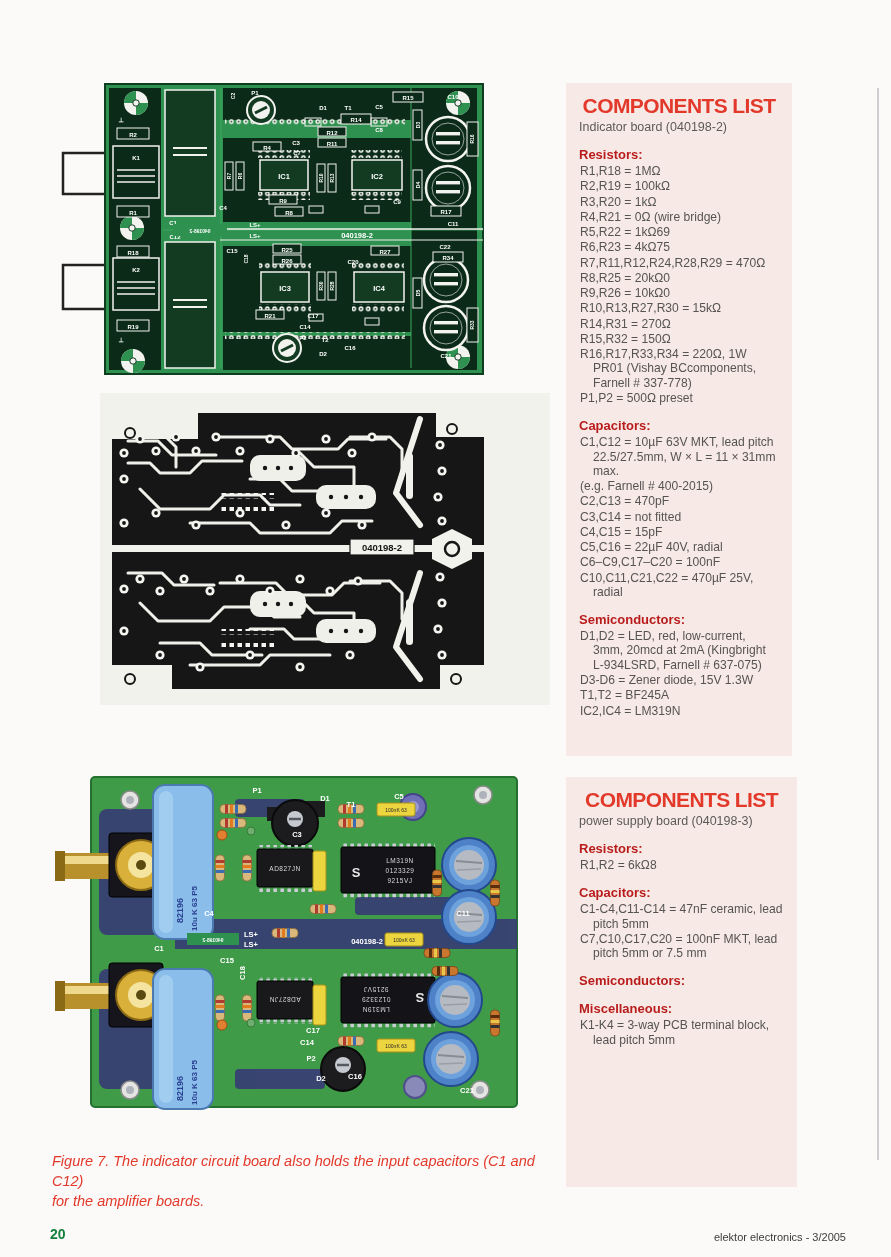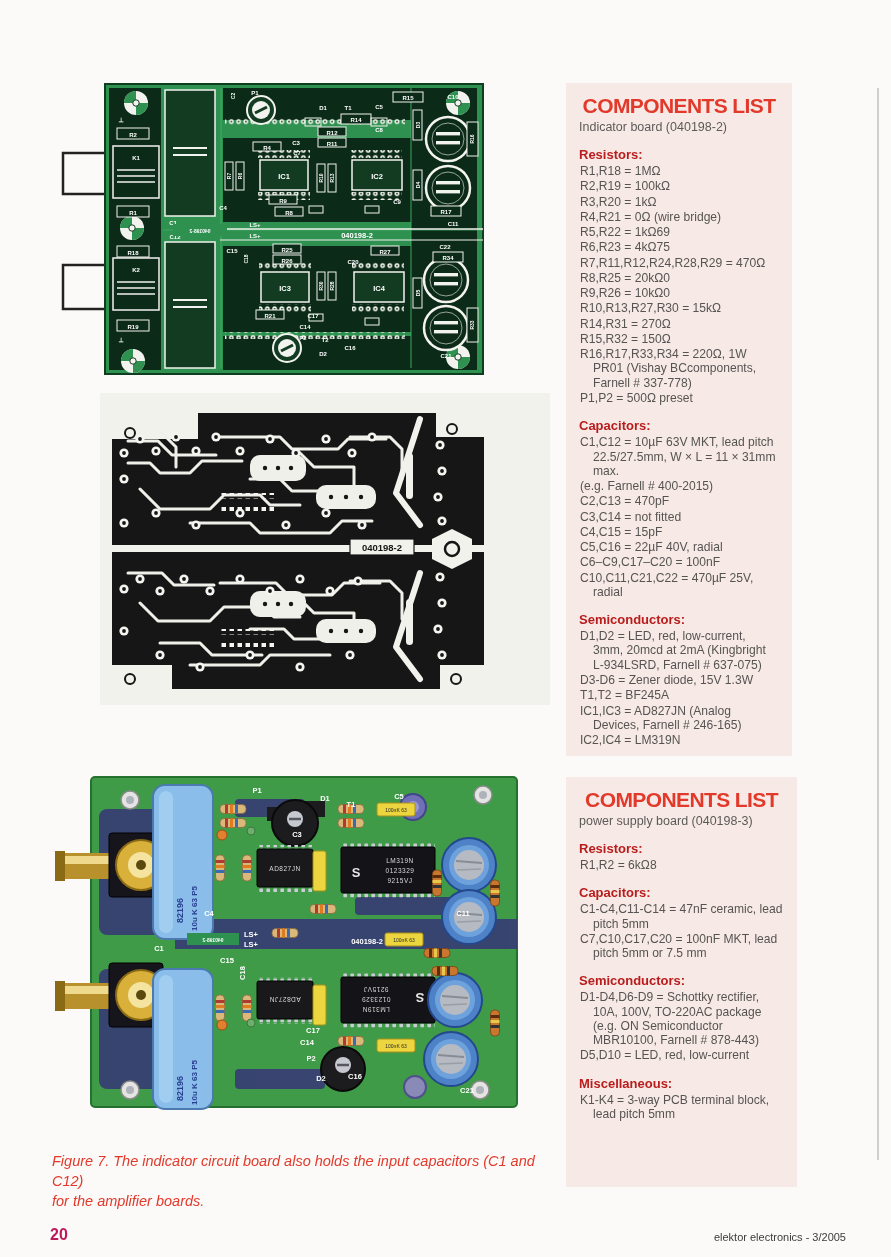--- a/index.html
+++ b/index.html
@@ -14,21 +14,21 @@
   .pill{fill:#0b2b18;stroke:#f2f2ee;stroke-width:1;}
   
   .panel{position:absolute;background:#f7eae6;padding:11px 13px;box-sizing:border-box;overflow:hidden;}
   .panel h2{margin:0;color:#e2392b;font-size:21px;font-weight:bold;letter-spacing:-0.6px;text-align:center;}
   .panel .subtitle{margin:2px 0 0;color:#5c5a58;font-size:12.5px;}
   .panel h3.sec{margin:13px 0 2px;color:#b91c1c;font-size:13px;font-weight:bold;}
   .panel ul.items{margin:1px;padding:0;list-style:none;color:#565452;font-size:12.1px;line-height:1.18;}
   .panel ul.items li{padding-left:13px;text-indent:-13px;margin-bottom:1px;}
   .caption{position:absolute;left:52px;top:1151px;width:512px;color:#e2392b;
            font-style:italic;font-size:14.5px;line-height:1.38;}
-  .page-num{position:absolute;left:50px;top:1226px;font-size:16px;font-weight:bold;color:#be185d;}
+  .page-num{position:absolute;left:50px;top:1226px;font-size:14px;font-weight:bold;color:#15803d;}
   .journal{position:absolute;left:566px;top:1231px;width:280px;text-align:right;
            font-size:11px;color:#3c3c3c;}
   .edge-line{position:absolute;left:877px;top:88px;width:2px;height:1072px;background:#b7b7bc;opacity:.65;}
 </style>
 </head>
 <body>
 
 <div class="page">
 
   <div class="fig" style="left:55px;top:82px;width:430px;height:294px;">
@@ -702,21 +702,20 @@
           <li>C5,C16 = 22µF 40V, radial</li>
           <li>C6–C9,C17–C20 = 100nF</li>
           <li>C10,C11,C21,C22 = 470µF 25V, radial</li>
         </ul>
 
         <h3 class="sec">Semiconductors:</h3>
         <ul class="items">
           <li>D1,D2 = LED, red, low-current, 3mm, 20mcd at 2mA (Kingbright L-934LSRD, Farnell # 637-075)</li>
           <li>D3-D6 = Zener diode, 15V 1.3W</li>
           <li>T1,T2 = BF245A</li>
-          <li>IC1,IC3 = AD827JN (Analog Devices, Farnell # 246-165)</li>
           <li>IC2,IC4 = LM319N</li>
         </ul>
 
       </div>
   </section>
 
   <section class="panel" style="left:566px;top:777px;width:231px;height:410px;">
     <h2>COMPONENTS LIST</h2>
     <p class="subtitle">power supply board (040198-3)</p>
     <div>
@@ -726,24 +725,20 @@
           <li>R1,R2 = 6kΩ8</li>
         </ul>
 
         <h3 class="sec">Capacitors:</h3>
         <ul class="items">
           <li>C1-C4,C11-C14 = 47nF ceramic, lead pitch 5mm</li>
           <li>C7,C10,C17,C20 = 100nF MKT, lead pitch 5mm or 7.5 mm</li>
         </ul>
 
         <h3 class="sec">Semiconductors:</h3>
-        <ul class="items">
-          <li>D1-D4,D6-D9 = Schottky rectifier, 10A, 100V, TO-220AC package (e.g. ON Semiconductor MBR10100, Farnell # 878-443)</li>
-          <li>D5,D10 = LED, red, low-current</li>
-        </ul>
 
         <h3 class="sec">Miscellaneous:</h3>
         <ul class="items">
           <li>K1-K4 = 3-way PCB terminal block, lead pitch 5mm</li>
         </ul>
       </div>
   </section>
 
   <div class="caption">
     <div>Figure 7. The indicator circuit board also holds the input capacitors (C1 and C12)</div>

